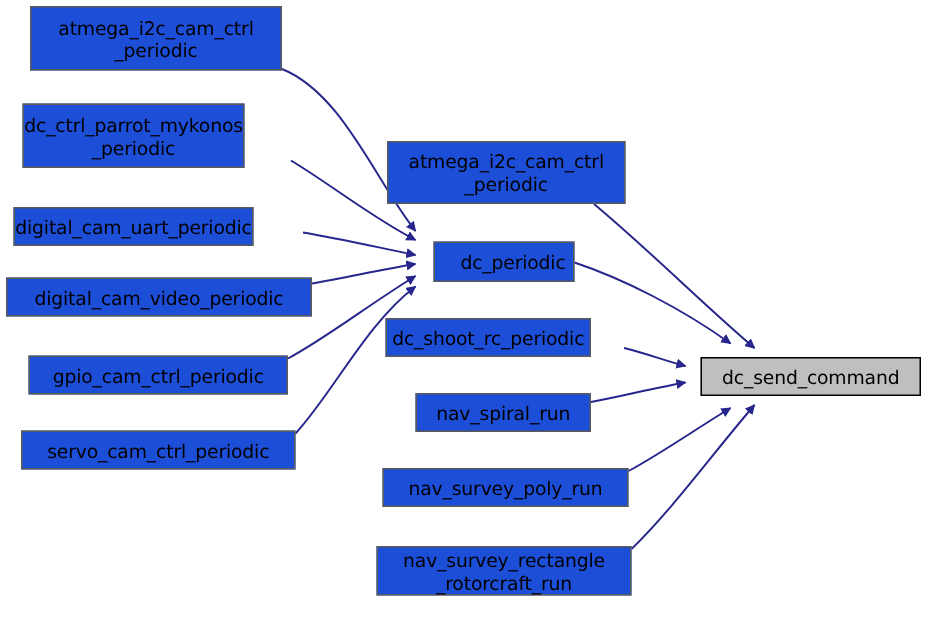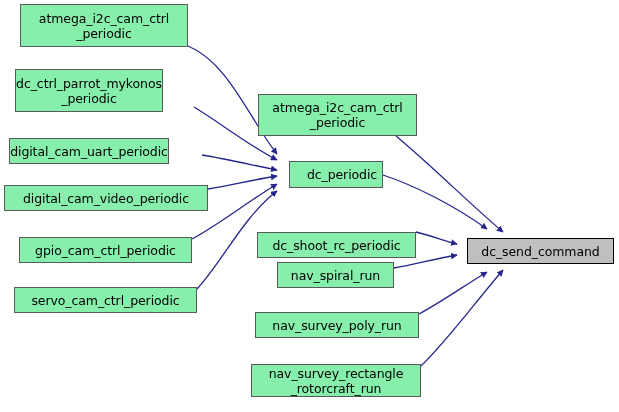--- a/index.html
+++ b/index.html
@@ -25,21 +25,21 @@
     height: 412px;
   }
   .node {
     position: absolute;
     box-sizing: border-box;
     display: flex;
     align-items: center;
     justify-content: center;
     text-align: center;
     border: 1px solid #5a5a5a;
-    background: #86efac;
+    background: #1d4ed8;
     color: #000000;
     font-size: 12.5px;
     line-height: 15px;
     letter-spacing: -0.1px;
     white-space: pre-line;
     z-index: 2;
   }
   .node.highlight {
     background: #bfbfbf;
     border: 1px solid #000000;
@@ -75,20 +75,20 @@
 _periodic</div>
       <div class="node" style="left: 15px; top: 69px; width: 148px; height: 43px;">dc_ctrl_parrot_mykonos
 _periodic</div>
       <div class="node" style="left: 9px; top: 138px; width: 160px; height: 26px;">digital_cam_uart_periodic</div>
       <div class="node" style="left: 4px; top: 185px; width: 204px; height: 26px;">digital_cam_video_periodic</div>
       <div class="node" style="left: 19px; top: 237px; width: 173px; height: 26px;">gpio_cam_ctrl_periodic</div>
       <div class="node" style="left: 14px; top: 287px; width: 183px; height: 26px;">servo_cam_ctrl_periodic</div>
       <div class="node" style="left: 258px; top: 94px; width: 159px; height: 42px;">atmega_i2c_cam_ctrl
 _periodic</div>
       <div class="node" style="left: 289px; top: 161px; width: 94px; height: 27px; padding-left: 12px;">dc_periodic</div>
-      <div class="node" style="left: 257px; top: 212px; width: 159px; height: 26px; margin-top: 20px;">dc_shoot_rc_periodic</div>
+      <div class="node" style="left: 257px; top: 212px; width: 137px; height: 26px;">dc_shoot_rc_periodic</div>
       <div class="node" style="left: 277px; top: 262px; width: 117px; height: 26px;">nav_spiral_run</div>
       <div class="node" style="left: 255px; top: 312px; width: 164px; height: 26px;">nav_survey_poly_run</div>
       <div class="node" style="left: 251px; top: 364px; width: 170px; height: 33px;">nav_survey_rectangle
 _rotorcraft_run</div>
       <div class="node highlight" style="left: 467px; top: 238px; width: 147px; height: 26px;">dc_send_command</div>
     </div>
 </div>
 
 </body></html>

